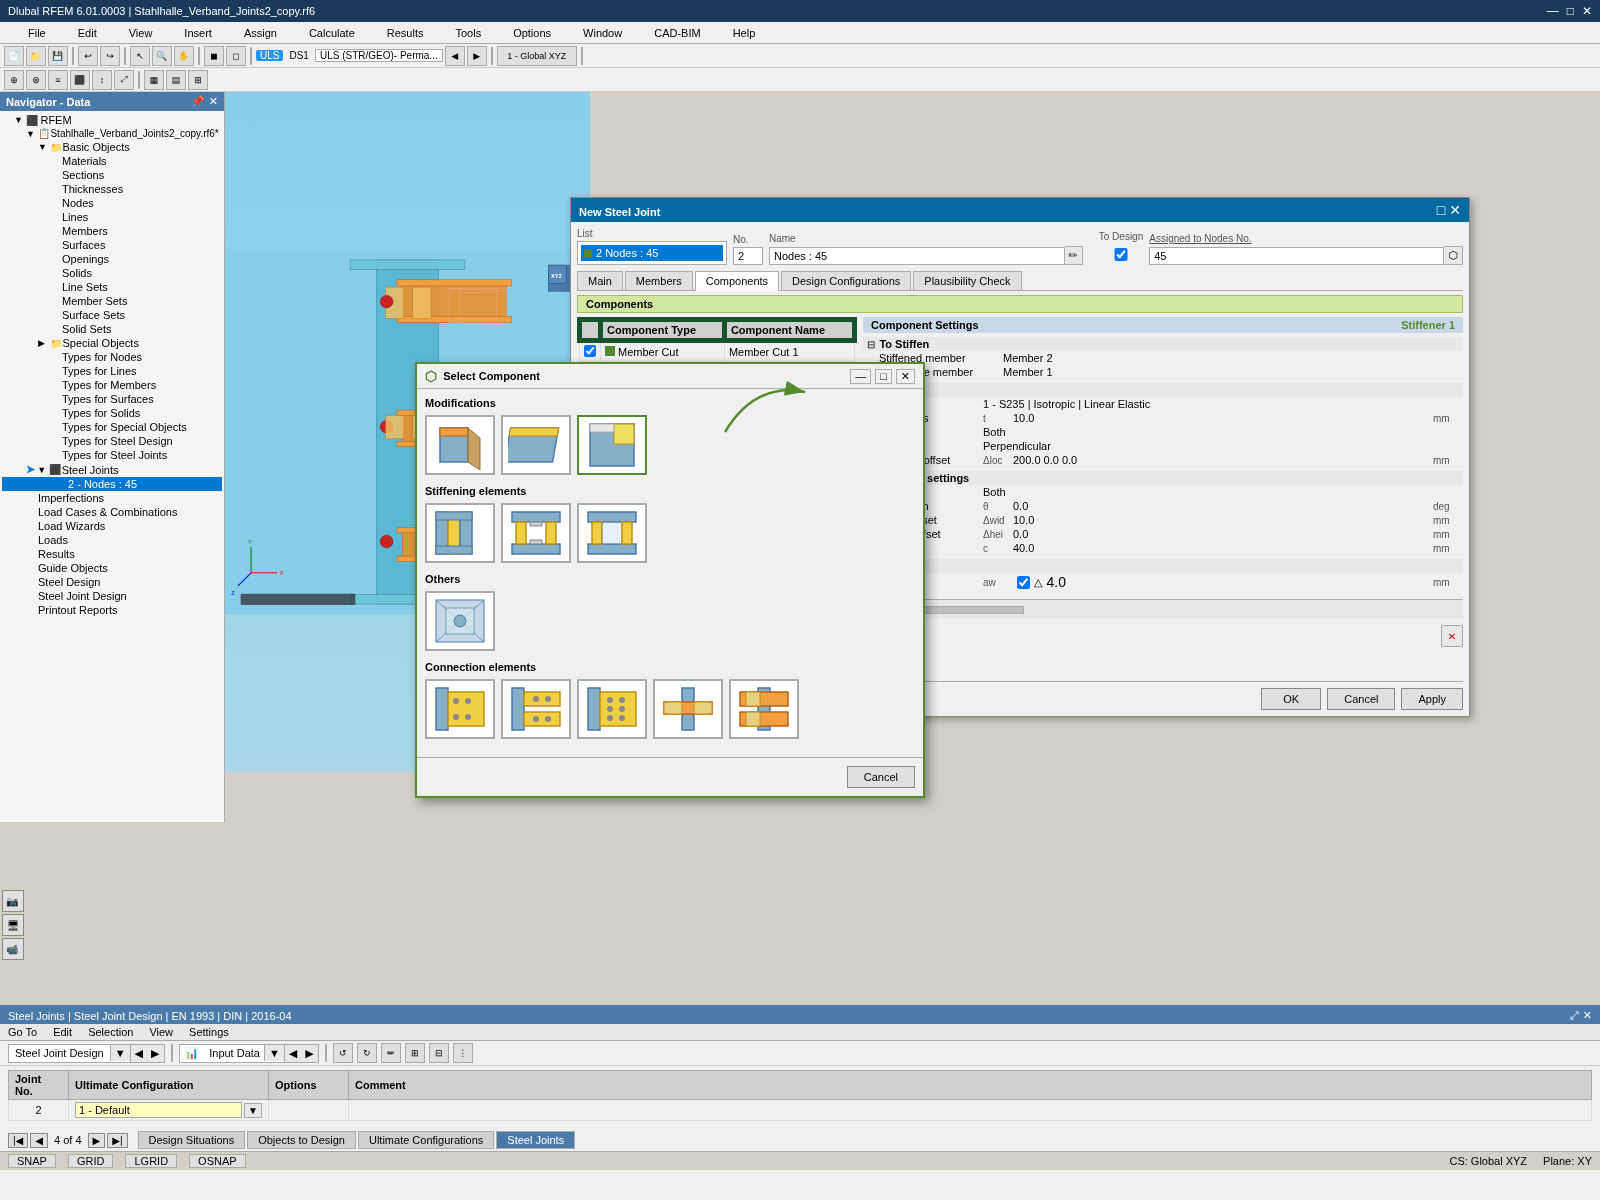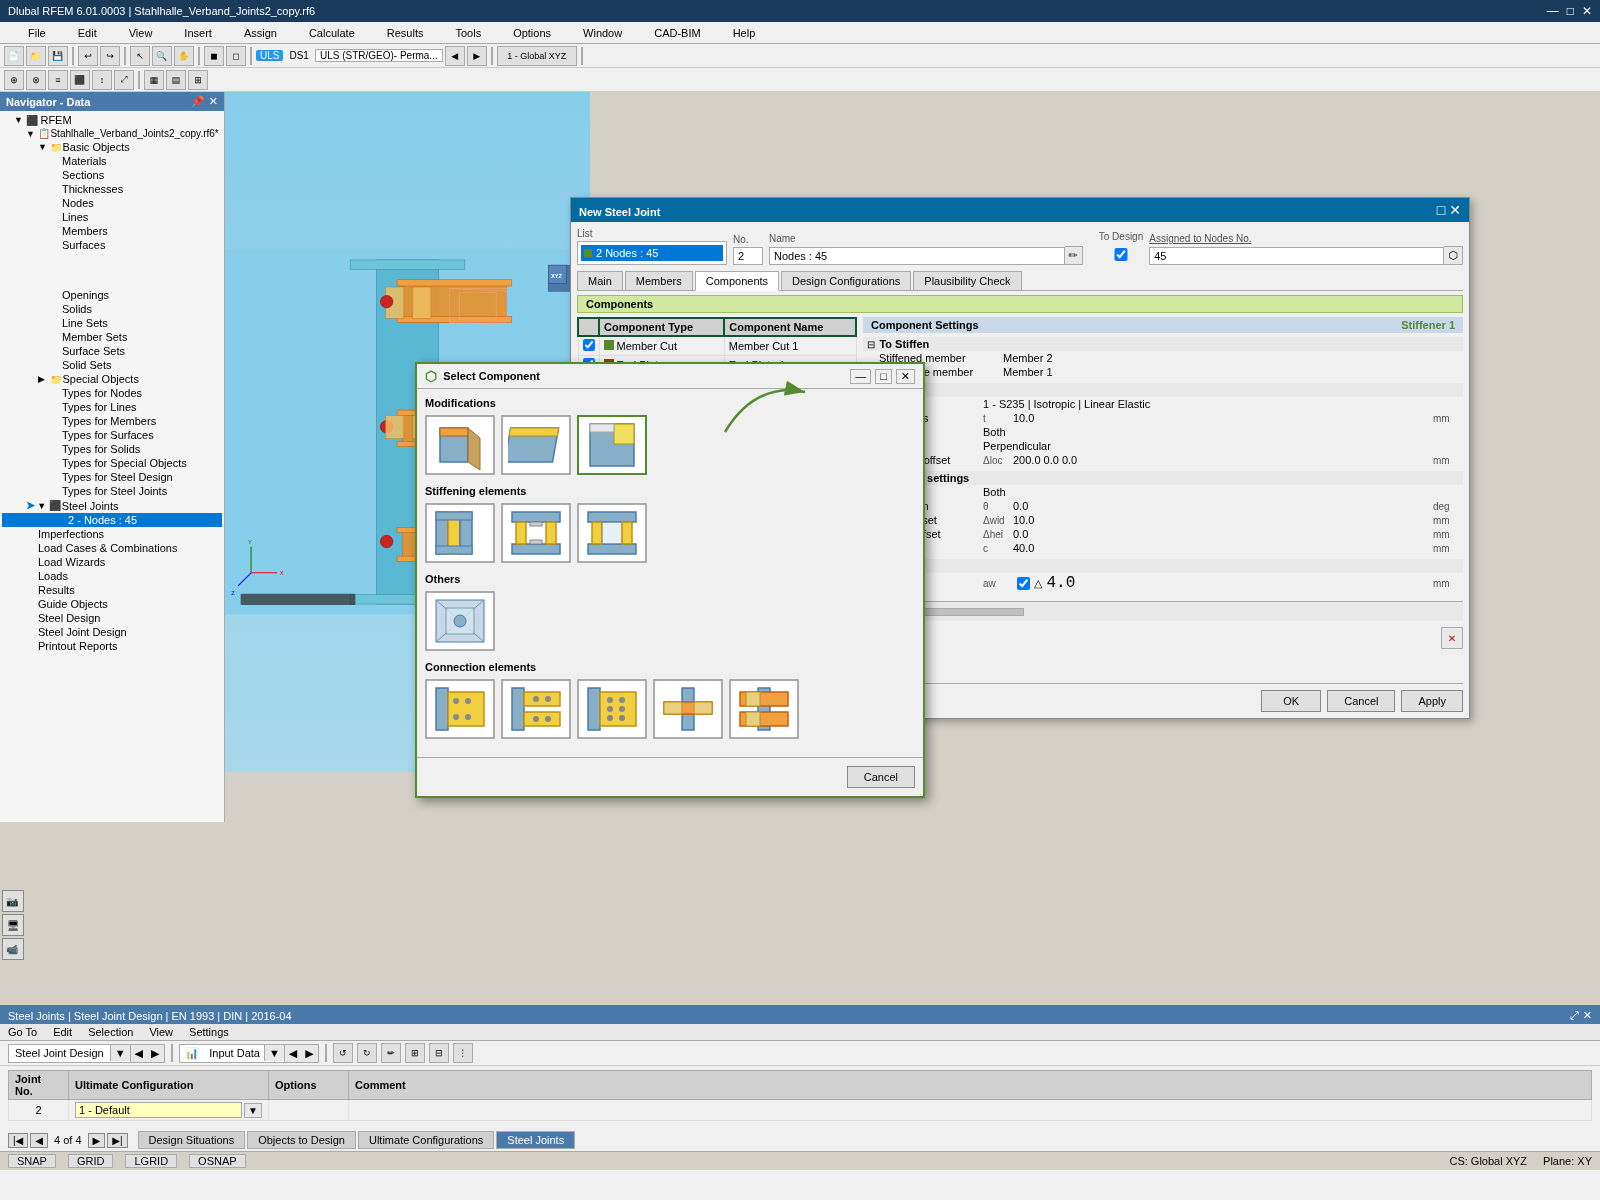--- a/index.html
+++ b/index.html
@@ -42,21 +42,21 @@
     .list-item-row.selected { background: #0078d4; color: white; }
     .list-dot { width: 8px; height: 8px; background: #558b2f; display: inline-block; }
 
     
     .tab-bar { display: flex; gap: 2px; margin-bottom: 4px; border-bottom: 1px solid #aaa; }
     .tab { padding: 3px 10px; border: 1px solid #aaa; border-bottom: none; cursor: pointer; background: #e0e0e0; font-size: 11px; }
     .tab.active { background: white; border-bottom: 1px solid white; margin-bottom: -1px; }
 
     
     .comp-table { width: 100%; border-collapse: collapse; font-size: 11px; }
-    .comp-table th { background: #d0d0d0; border: 2px solid #14532d; padding: 2px 4px; text-align: left; }
+    .comp-table th { background: #d0d0d0; border: 5px solid #14532d; padding: 2px 4px; text-align: left; }
     .comp-table td { border: 1px solid #ddd; padding: 2px 4px; }
     .comp-checkbox { width: 12px; height: 12px; }
 
     
     .dialog-select-comp { position: absolute; left: 190px; top: 270px; width: 510px; background: #f0f0f0; border: 2px solid #558b2f; box-shadow: 4px 4px 10px rgba(0,0,0,0.4); z-index: 200; }
     .dialog-select-header { background: #f0f0f0; padding: 4px 8px; display: flex; justify-content: space-between; align-items: center; border-bottom: 1px solid #aaa; }
     .dialog-select-title { font-weight: bold; font-size: 12px; display: flex; align-items: center; gap: 6px; }
     .dialog-select-content { padding: 8px; }
     .comp-section { margin-bottom: 10px; }
     .comp-section-title { font-weight: bold; font-size: 11px; margin-bottom: 6px; }
@@ -192,21 +192,21 @@
       </div>
       <div class="tree-item" style="padding-left:60px;">
         <span class="tree-label">Lines</span>
       </div>
       <div class="tree-item" style="padding-left:60px;">
         <span class="tree-label">Members</span>
       </div>
       <div class="tree-item" style="padding-left:60px;">
         <span class="tree-label">Surfaces</span>
       </div>
-      <div class="tree-item" style="padding-left:60px;margin-top:36px;">
+      <div class="tree-item" style="padding-left:60px;">
         <span class="tree-label">Openings</span>
       </div>
       <div class="tree-item" style="padding-left:60px;">
         <span class="tree-label">Solids</span>
       </div>
       <div class="tree-item" style="padding-left:60px;">
         <span class="tree-label">Line Sets</span>
       </div>
       <div class="tree-item" style="padding-left:60px;">
         <span class="tree-label">Member Sets</span>
@@ -608,21 +608,21 @@
               <div style="display:flex;align-items:center;background:#e8e8e8;padding:1px 4px;cursor:pointer;">
                 <span style="font-size:10px;margin-right:4px;">⊟</span>
                 <span style="font-weight:bold;font-size:11px;">Welds</span>
               </div>
               <div>
                 <div style="display:flex;padding:1px 0;align-items:center;">
                   <span style="width:120px;font-size:11px;padding-left:16px;">Weld</span>
                   <span style="width:30px;font-size:10px;color:#555;">aw</span>
                   <input type="checkbox" checked="" style="margin: 0px 4px;">
                   <span style="margin-right:4px;font-size:11px;">△</span>
-                  <span style="flex:1;font-size:16px;font-family:Liberation Mono, monospace;">4.0</span>
+                  <span style="flex:1;font-size:14px;">4.0</span>
                   <span style="width:30px;font-size:10px;color:#555;">mm</span>
                 </div>
               </div>
             </div>
           </div>
         </div>
 
         <div style="height:20px;background:#e8e8e8;border-top:1px solid #aaa;margin-top:4px;display:flex;align-items:center;">
           <div style="width:50%;height:8px;background:#c0c0c0;border:1px solid #aaa;margin:0 4px;"></div>
         </div>

